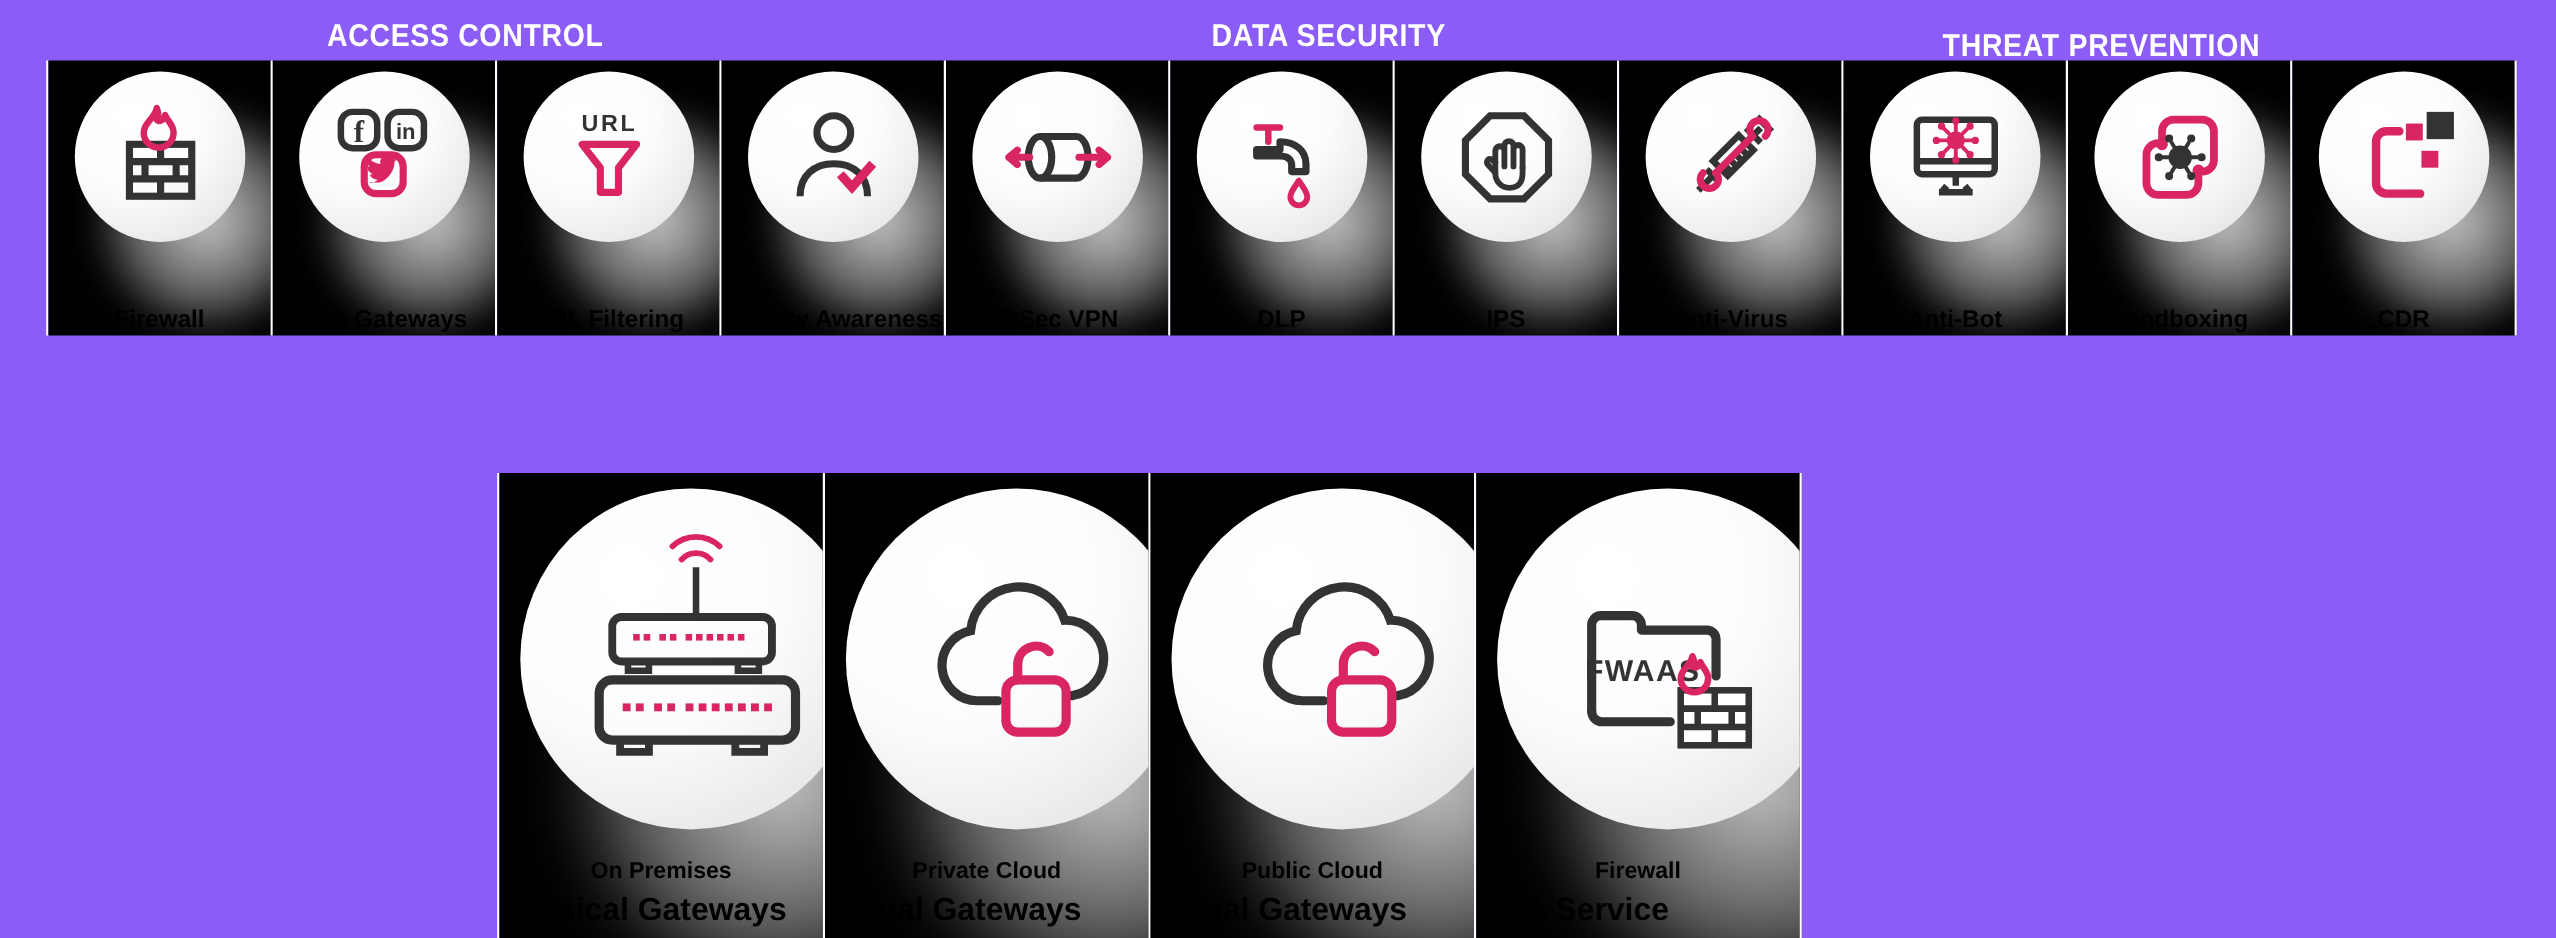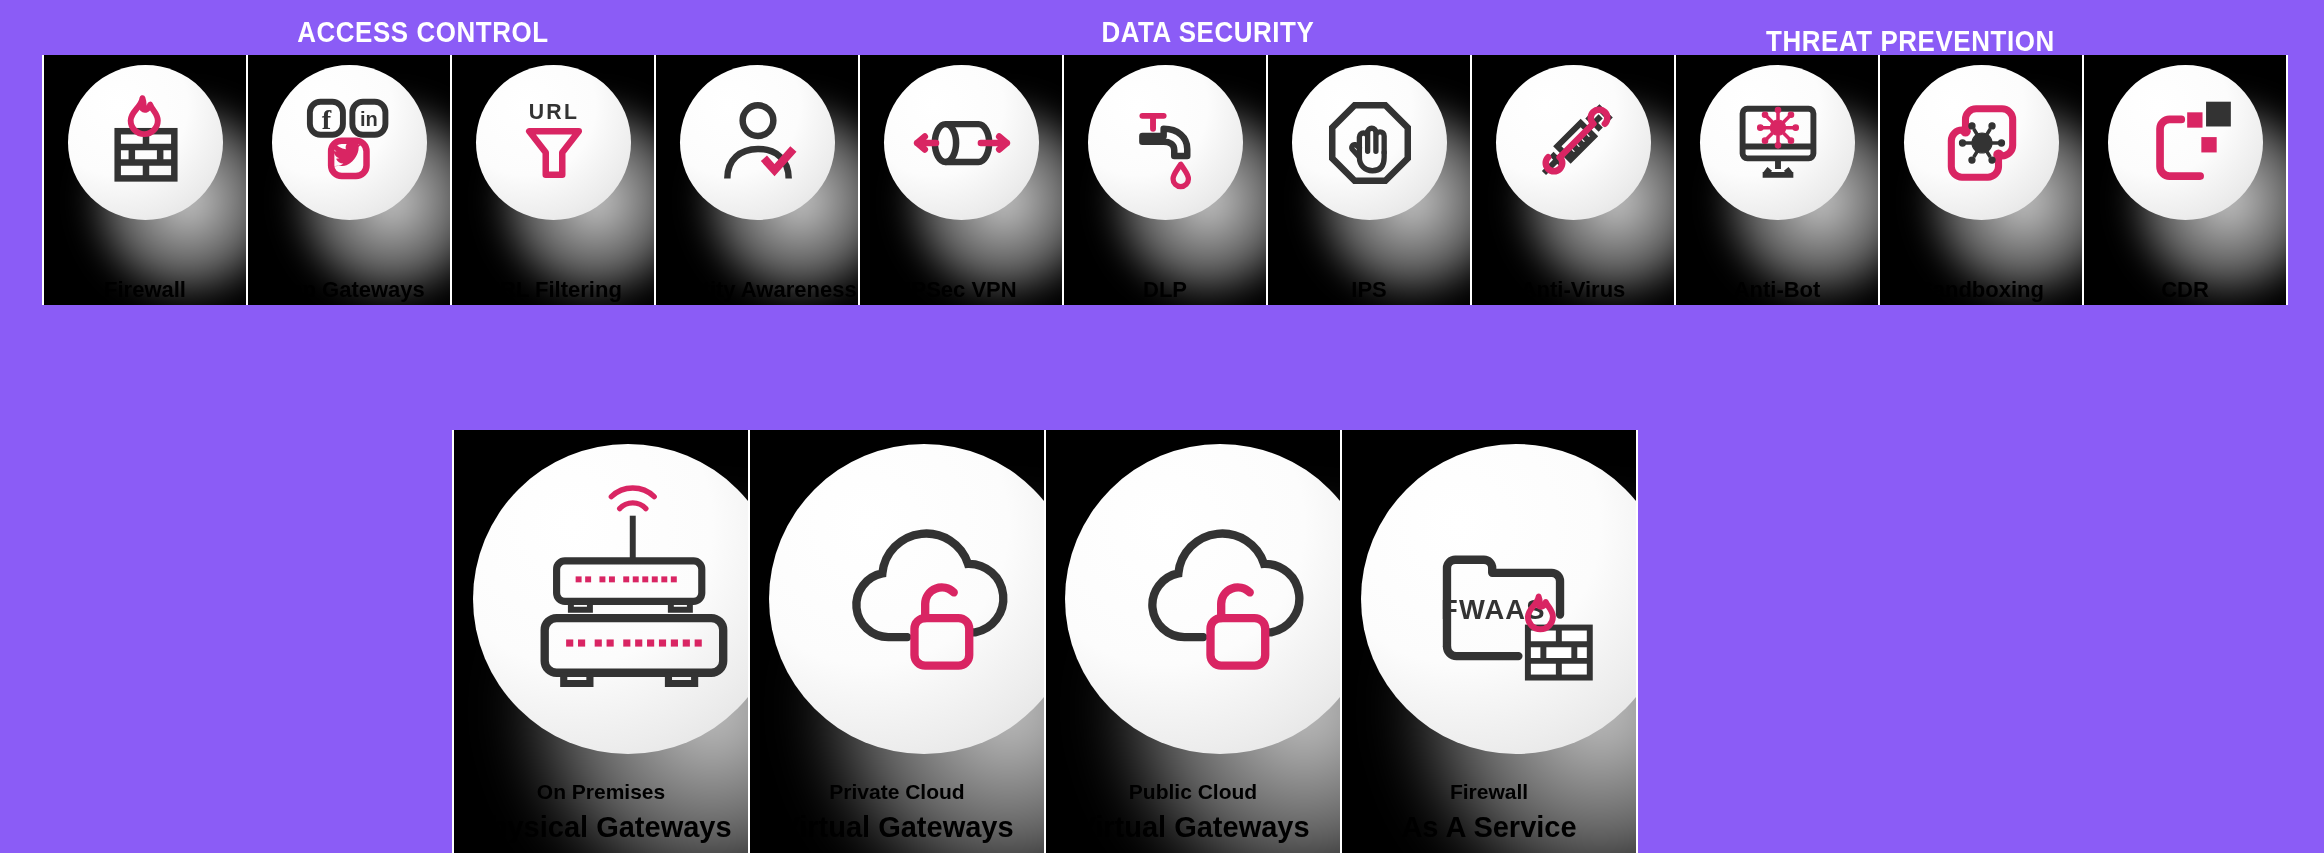--- a/index.html
+++ b/index.html
@@ -29,21 +29,21 @@
         background:radial-gradient(circle at 32% 26%, #ffffff 0%, #fcfcfc 45%,
           #ededed 72%, #dbdbdb 100%);
         display:flex;align-items:center;justify-content:center;}
   .tile-big .circle{left:19px;top:14px;width:310px;height:310px;}
   .circle svg{width:118px;height:118px;}
   .tile-big .circle svg{width:238px;height:238px;}
   .lbl{position:absolute;left:0;top:222px;width:100%;text-align:center;color:#000;
        font-weight:bold;font-size:22px;}
   .lbl1{position:absolute;left:0;top:350px;width:100%;text-align:center;color:#000;
        font-weight:bold;font-size:21px;}
-  .lbl2{position:absolute;left:0;top:381px;width:100%;text-align:center;color:#000;
+  .lbl2{position:absolute;left:0;top:381px;width:100%;color:#000;
        font-weight:bold;font-size:29px;}
 </style>
 </head>
 <body>
 
 <div id="canvas">
   <div class="bar" id="bar-ac">
     <span>ACCESS CONTROL</span>
   </div>
   <div class="bar" id="bar-ds">

